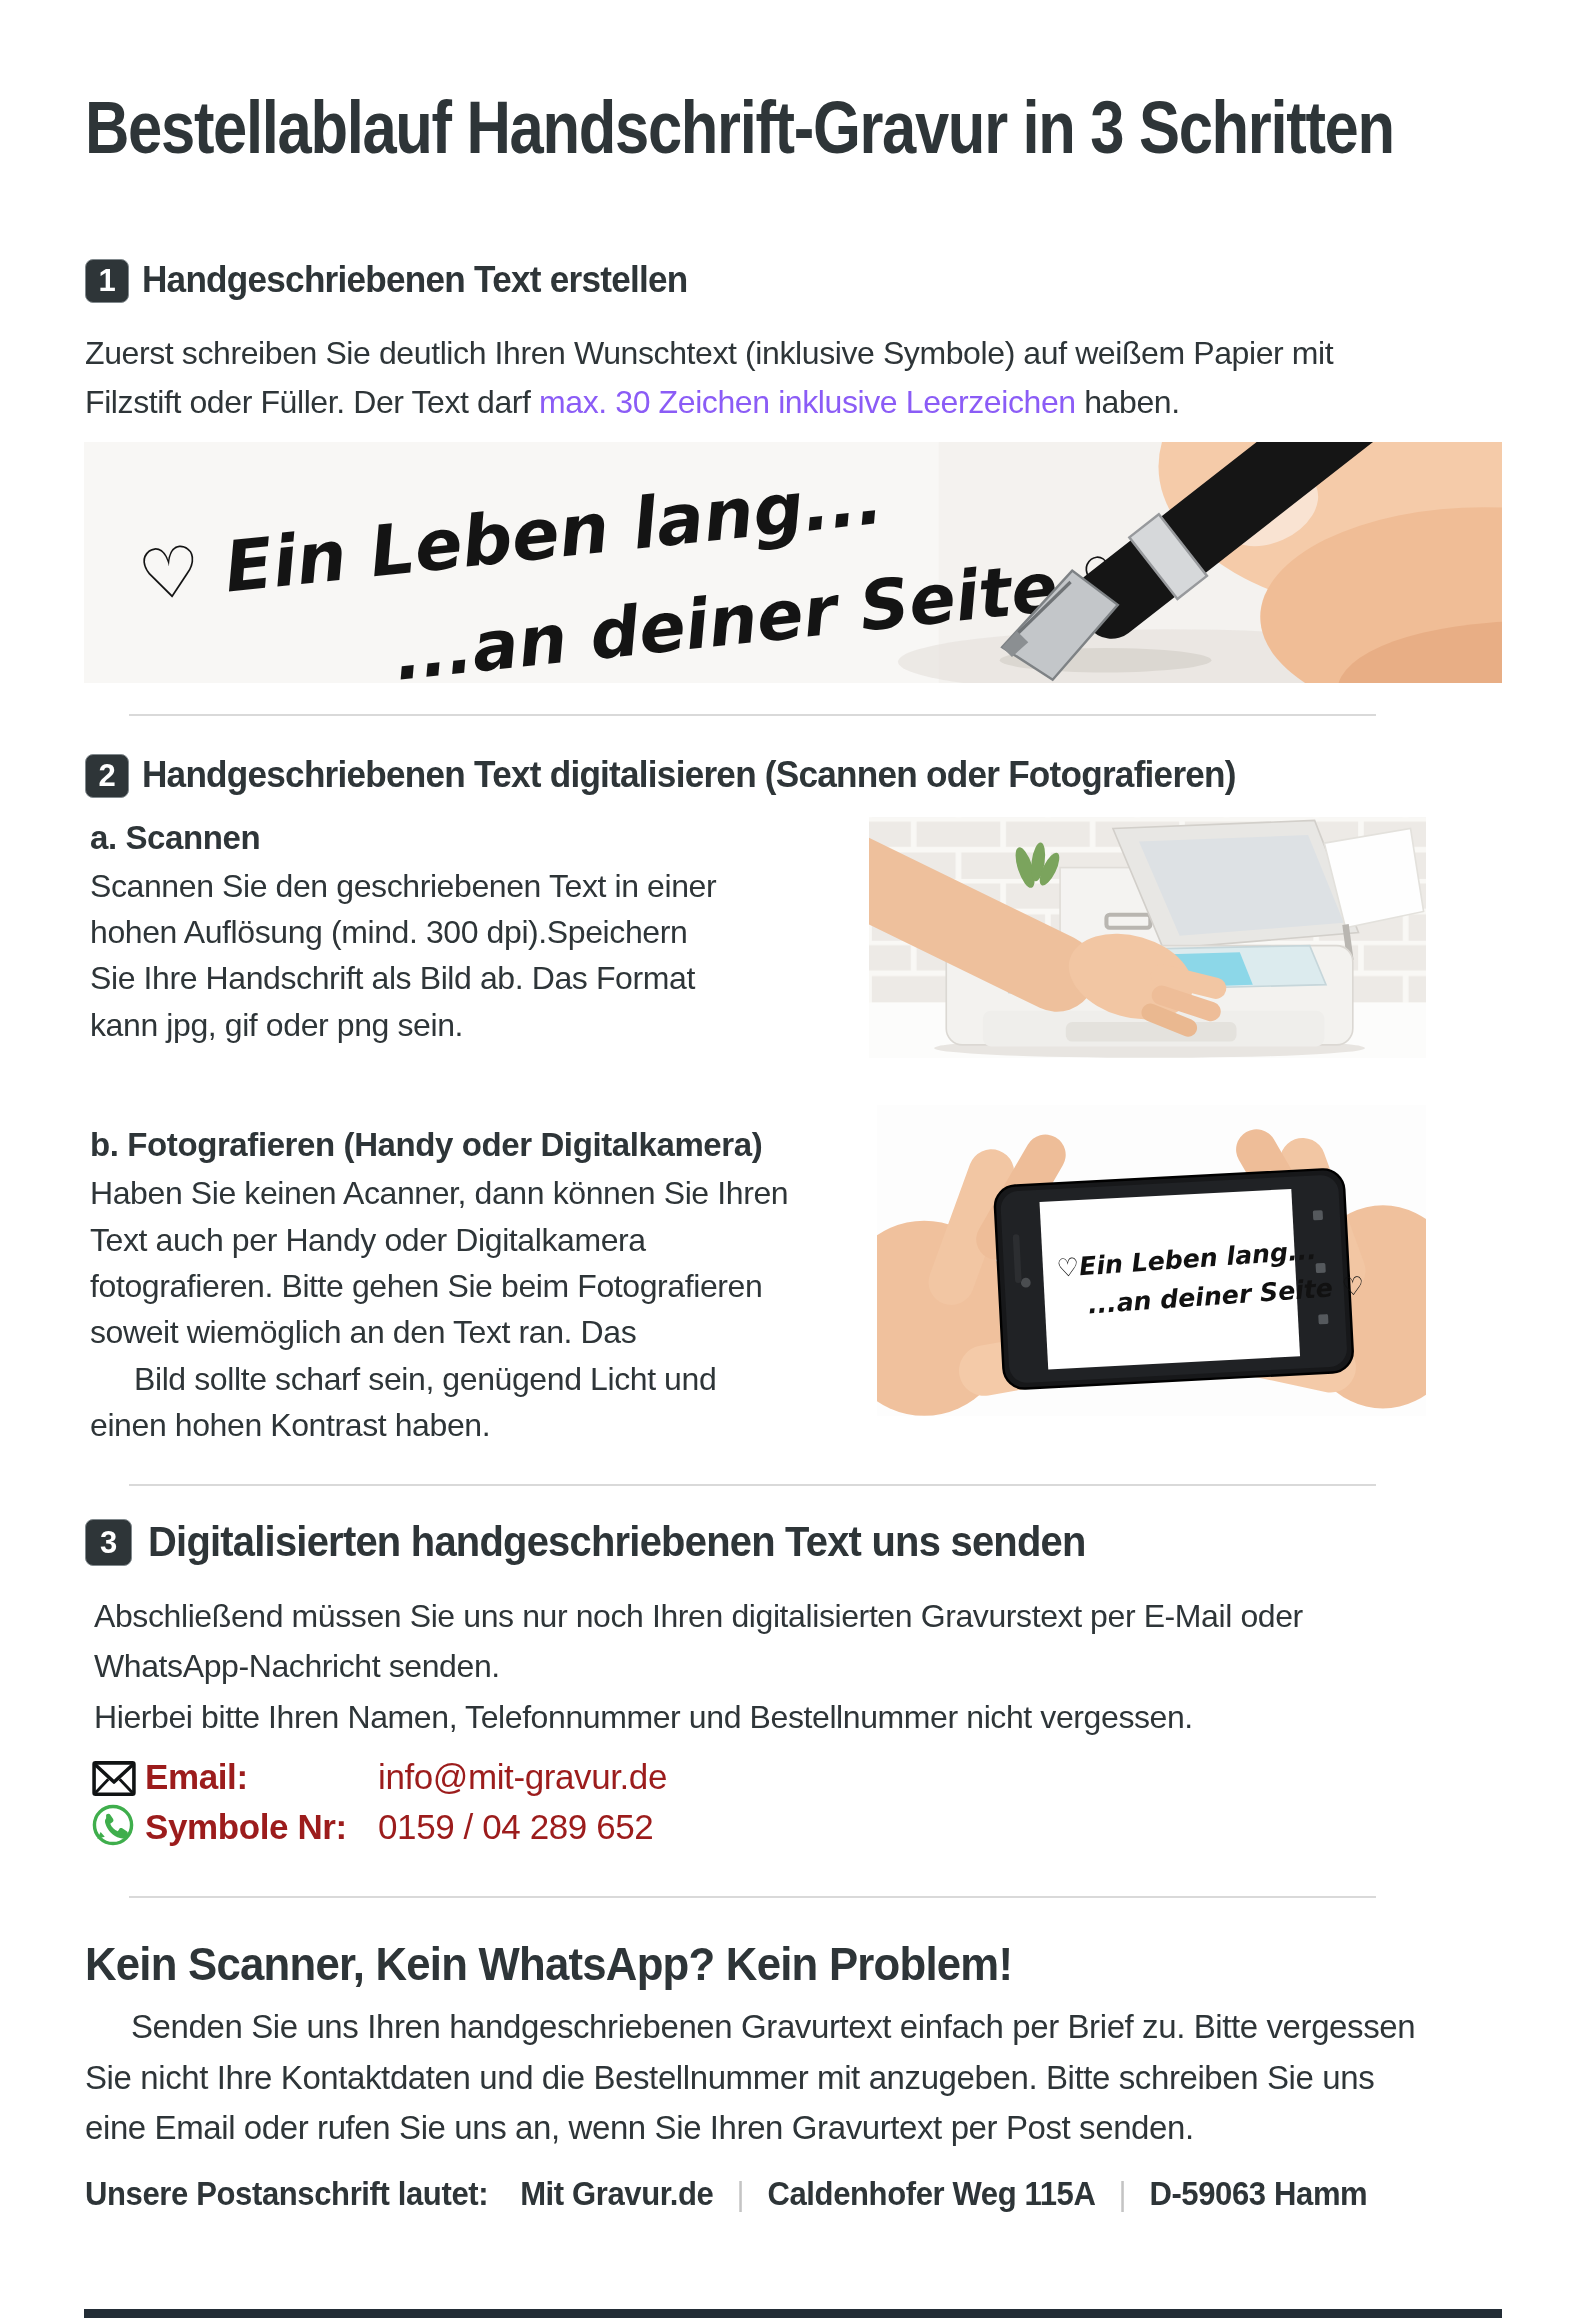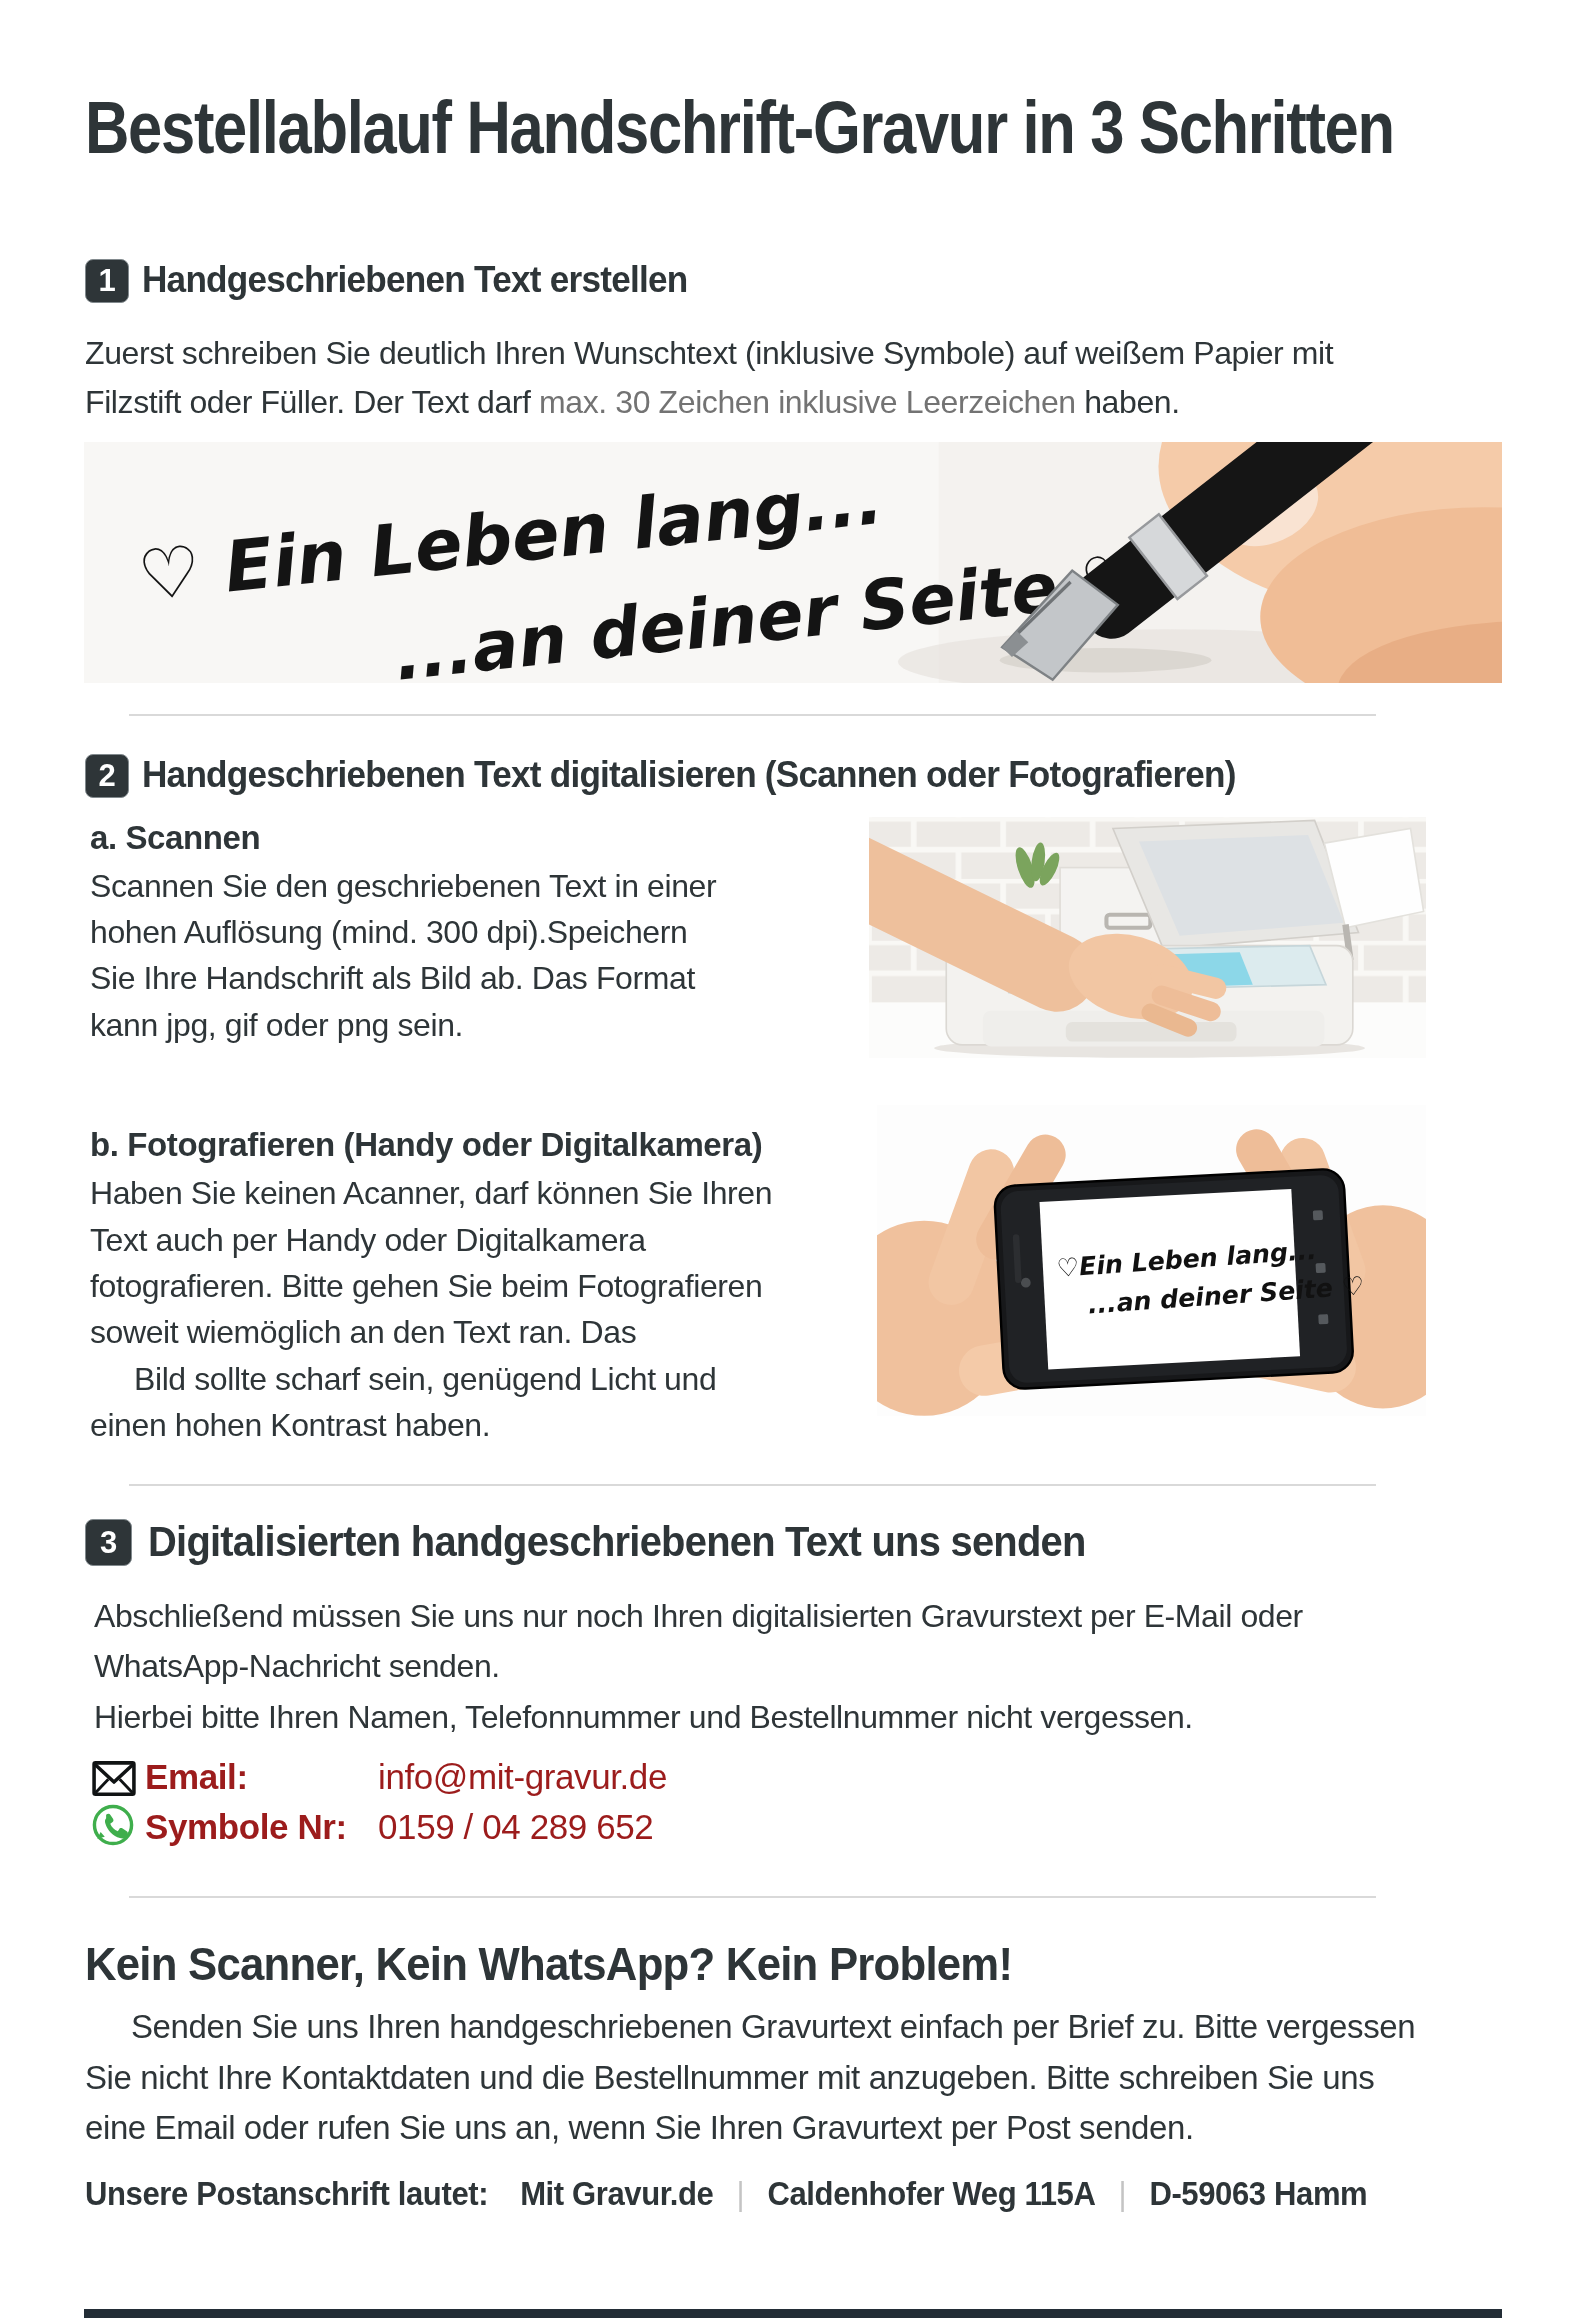--- a/index.html
+++ b/index.html
@@ -16,21 +16,21 @@
   .step-badge{
     width:44px;height:44px;background:#2e3538;border:1.6px solid #828a8e;border-radius:8.1px;
     display:flex;align-items:center;justify-content:center;color:#ffffff;
     font-size:31px;font-weight:bold;box-sizing:border-box;
   }
   .step-heading{font-size:37px;font-weight:bold;color:#2e3538;line-height:46px;}
   .step-heading-lg{font-size:42px;font-weight:bold;color:#2e3538;line-height:49px;}
   .body-line{font-size:32px;color:#2e3538;letter-spacing:-0.4px;white-space:nowrap;line-height:49px;}
   .body-line-sm{font-size:32px;color:#2e3538;letter-spacing:-0.4px;white-space:nowrap;line-height:46px;}
   .sub-title{font-size:33px;font-weight:bold;color:#2e3538;letter-spacing:-0.4px;white-space:nowrap;}
-  .red{color:#737373;}
+  .red{color:#8b5cf6;}
   .divider{height:2.4px;background:#d9d9d9;}
   .contact-row{display:flex;align-items:flex-end;height:47px;}
   .contact-icon{width:54px;display:flex;align-items:center;}
   .contact-label{width:233px;font-size:35px;font-weight:bold;color:#9c1c1c;letter-spacing:-0.4px;}
   .contact-value{font-size:35px;color:#9c1c1c;letter-spacing:-0.4px;white-space:nowrap;}
   .footer-heading{font-size:46px;font-weight:bold;color:#2e3538;}
   .address-row{display:flex;align-items:baseline;white-space:nowrap;font-size:33px;}
   .address-label{font-weight:bold;color:#2e3538;margin-right:34px;letter-spacing:-0.4px;}
   .address-item{font-weight:bold;color:#2e3538;letter-spacing:-0.4px;}
   .address-sep{color:#c4c4c4;font-weight:normal;margin:0 24.4px;}
@@ -135,21 +135,21 @@
         <rect x="-60" y="18" width="380" height="96" rx="48" transform="rotate(26 -20 40)" fill="#eec09c"></rect>
         <ellipse cx="322" cy="196" rx="78" ry="50" transform="rotate(16 322 196)" fill="#f2c6a3"></ellipse>
         <rect x="350" y="178" width="95" height="26" rx="13" transform="rotate(14 350 178)" fill="#f2c6a3"></rect>
         <rect x="352" y="204" width="88" height="24" rx="12" transform="rotate(18 352 204)" fill="#eebd98"></rect>
         <rect x="340" y="226" width="72" height="22" rx="11" transform="rotate(22 340 226)" fill="#eab890"></rect>
       </g>
     </svg>
   </div>
 
   <div class="abs sub-title" style="left:90px;top:1126px;">b. Fotografieren (Handy oder Digitalkamera)</div>
-  <div class="abs body-line-sm" style="left:90px;top:1170px;">Haben Sie keinen Acanner, darf können Sie Ihren</div>
+  <div class="abs body-line-sm" style="left:90px;top:1170px;">Haben Sie keinen Acanner, dann können Sie Ihren</div>
   <div class="abs body-line-sm" style="left:90px;top:1217px;">Text auch per Handy oder Digitalkamera</div>
   <div class="abs body-line-sm" style="left:90px;top:1263px;">fotografieren. Bitte gehen Sie beim Fotografieren</div>
   <div class="abs body-line-sm" style="left:90px;top:1309px;">soweit wiemöglich an den Text ran. Das</div>
   <div class="abs body-line-sm" style="left:90px;top:1356px;margin-left:44px;">Bild sollte scharf sein, genügend Licht und</div>
   <div class="abs body-line-sm" style="left:90px;top:1402px;">einen hohen Kontrast haben.</div>
 
   <div class="abs photo-frame" style="left:877px;top:1105px;width:549px;height:311px;">
     <svg width="549" height="311" viewBox="0 0 675 382">
       <rect width="675" height="382" fill="#fdfdfd"></rect>
 

